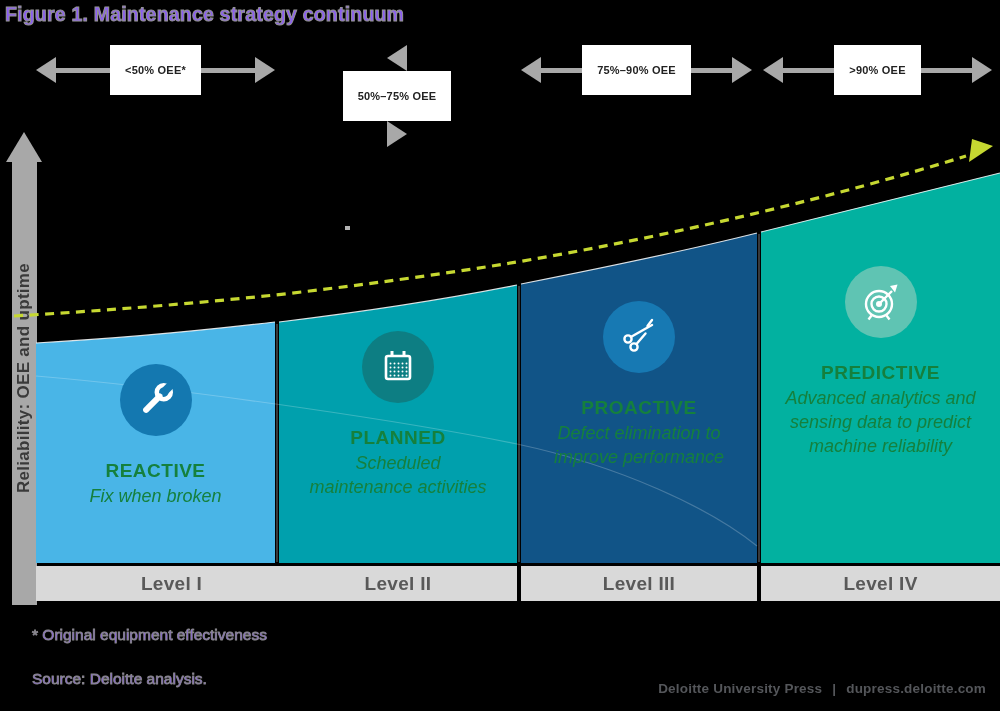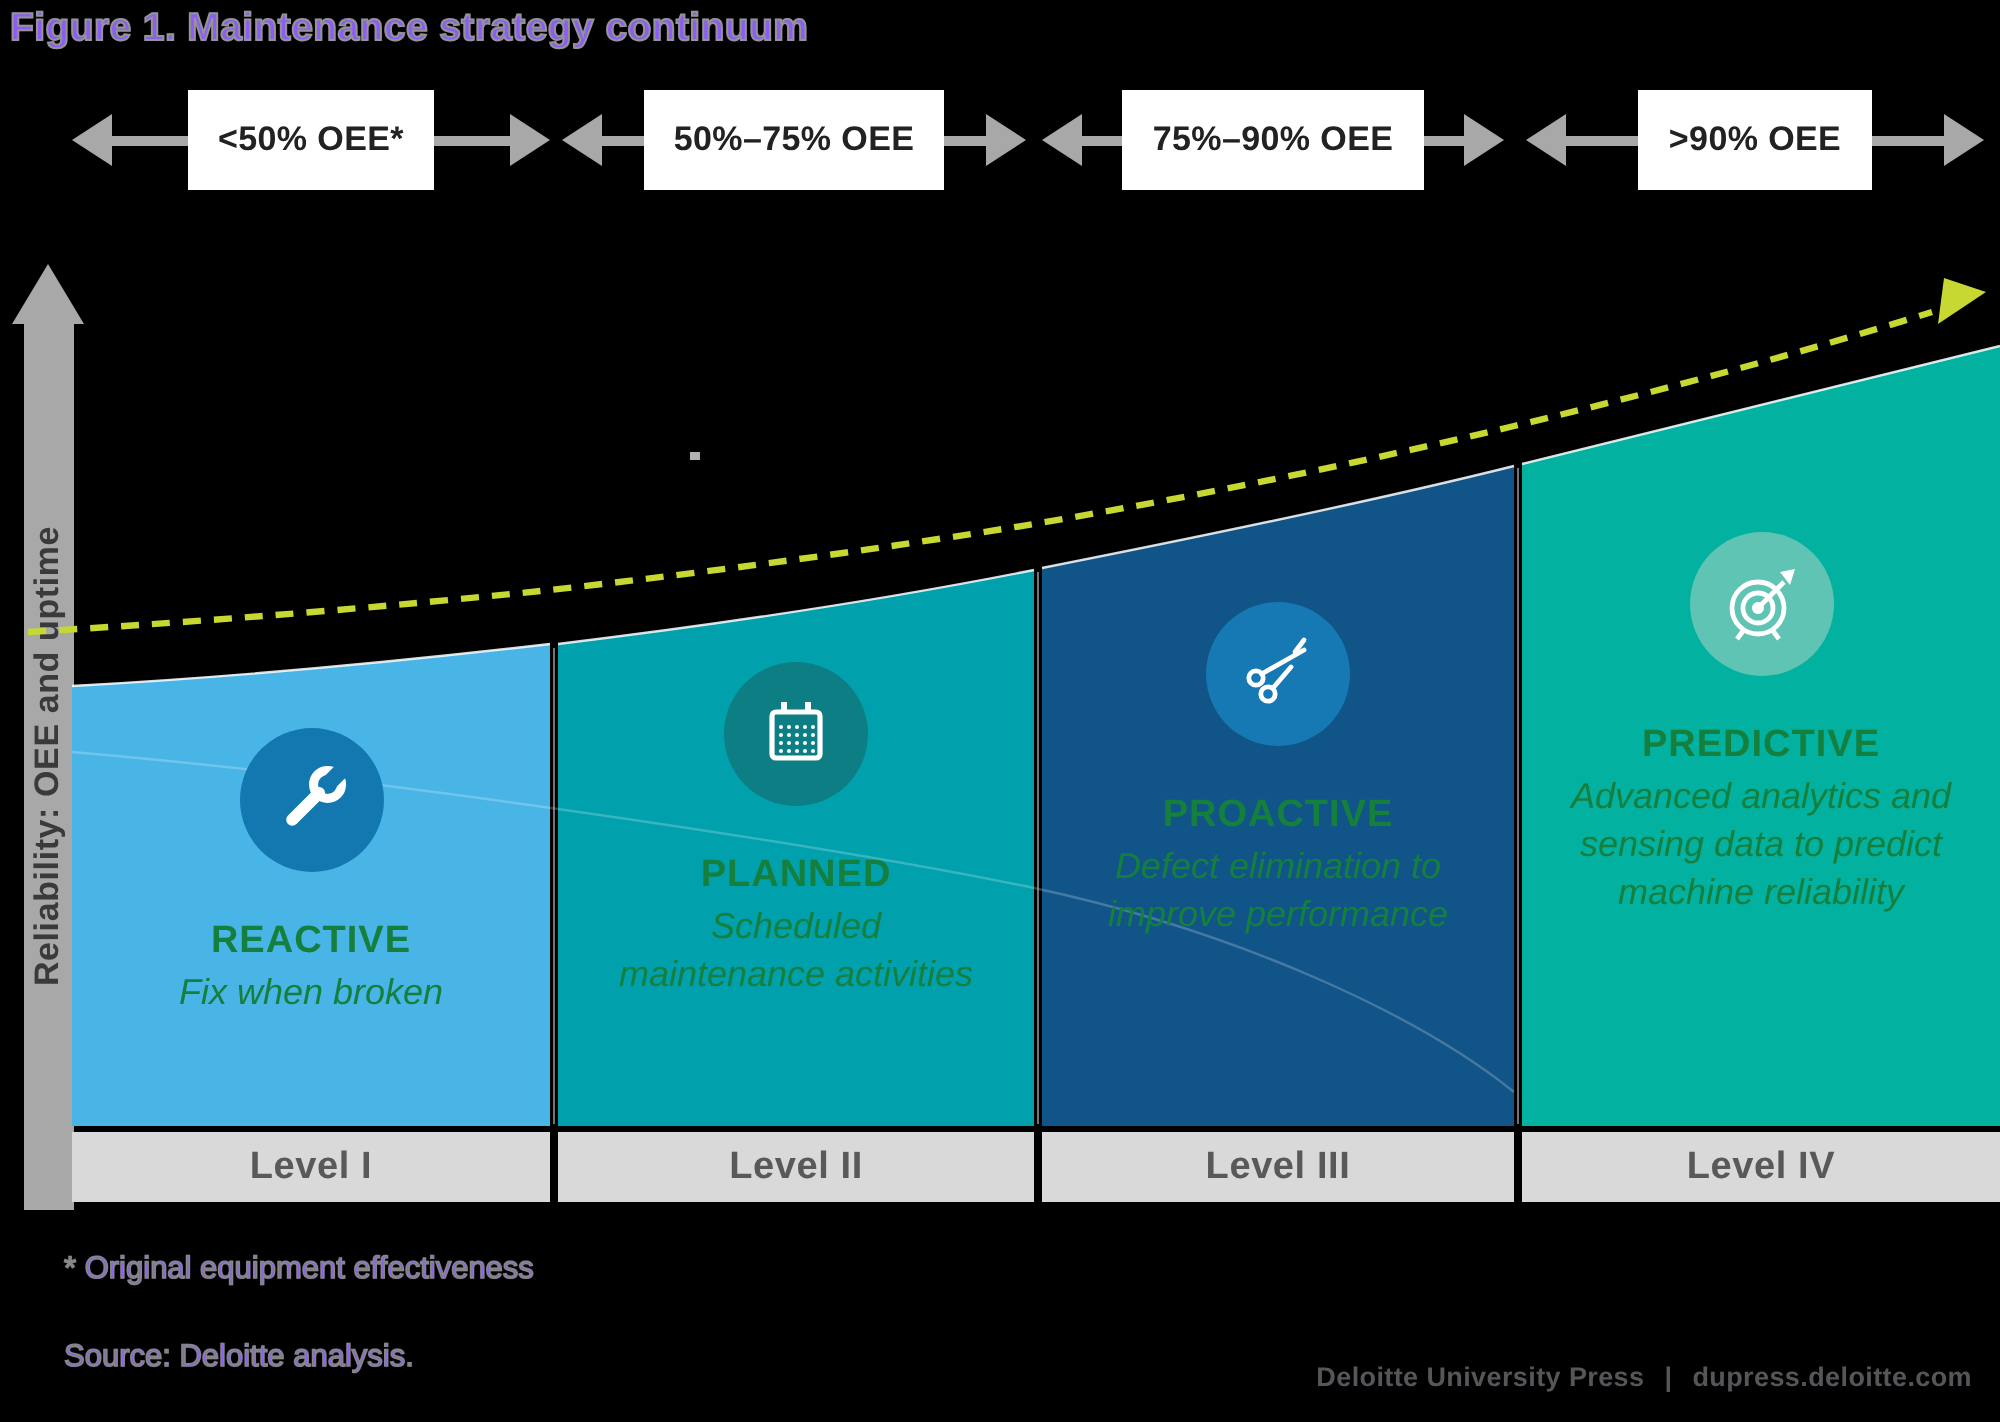--- a/index.html
+++ b/index.html
@@ -15,31 +15,31 @@
     text-shadow:0 0 1px rgba(160,160,160,.55);
   }
   .fig-title{position:absolute;left:5px;top:3px;font-size:19.5px;font-weight:700;letter-spacing:.2px;}
   .footnote{position:absolute;left:5px;font-size:15.5px;margin-left:27px;-webkit-text-stroke:.8px #878787;}
   #footnote-oee{top:626px;}
   #footnote-source{top:670px;}
 
   
   .oee-seg{position:absolute;top:45px;height:50px;display:flex;align-items:center;}
   #oee-seg-0{left:36px;width:239px;}
-  #oee-seg-1{left:281px;width:232px;}
+  #oee-seg-1{left:281px;width:232px;flex-direction:column;}
   #oee-seg-2{left:521px;width:231px;}
   #oee-seg-3{left:763px;width:229px;}
   .ah{flex:none;width:20px;height:26px;background:var(--arrow_gray);}
   .ah-left{clip-path:polygon(100% 0,100% 100%,0 50%);}
   .ah-right{clip-path:polygon(0 0,0 100%,100% 50%);}
   .oee-line{flex:1;height:5px;background:var(--arrow_gray);}
   .oee-box{
     flex:none;height:50px;display:flex;align-items:center;padding:0 15px;
     background:var(--box_bg);color:var(--box_text);
-    font-size:17px;font-weight:600;white-space:nowrap;letter-spacing:.2px;
+    font-size:11px;font-weight:600;white-space:nowrap;letter-spacing:.2px;
   }
 
   
   .y-axis{position:absolute;left:6px;top:132px;width:36px;height:473px;}
   .y-head{width:36px;height:30px;background:var(--arrow_gray);clip-path:polygon(50% 0,100% 100%,0 100%);}
   .y-shaft{width:25px;height:443px;margin:0 auto;background:var(--arrow_gray);}
   .y-label{
     position:absolute;top:52%;left:50%;transform:translate(-50%,-50%) rotate(-90deg);
     white-space:nowrap;font-size:17px;font-weight:700;letter-spacing:.3px;color:var(--axis_label_text);
   }
@@ -61,21 +61,21 @@
   #stage-3{left:761px;width:239px;top:266px;}
   .icon-circle{width:72px;height:72px;border-radius:50%;display:flex;align-items:center;justify-content:center;margin-bottom:24px;}
   .stage-name{font-size:19px;font-weight:700;letter-spacing:.5px;}
   .stage-desc{font-size:18px;font-style:italic;line-height:1.32;margin-top:3px;white-space:pre-line;}
 
   
   .level{
     position:absolute;top:566px;height:35px;display:flex;align-items:center;justify-content:center;
     background:var(--level_bar_bg);color:var(--level_text);font-size:19px;font-weight:700;letter-spacing:.3px;
   }
-  #level-0{left:36px;width:239px;}
+  #level-0{left:36px;width:239px;padding-left:16px;}
   #level-1{left:279px;width:238px;text-align:center;}
   #level-2{left:521px;width:236px;}
   #level-3{left:761px;width:239px;}
 
   
   .footer{
     position:absolute;right:14px;top:681px;display:flex;gap:10px;align-items:flex-end;
     font-size:13.5px;font-weight:700;color:var(--footer_text);letter-spacing:.2px;
   }
 </style>

